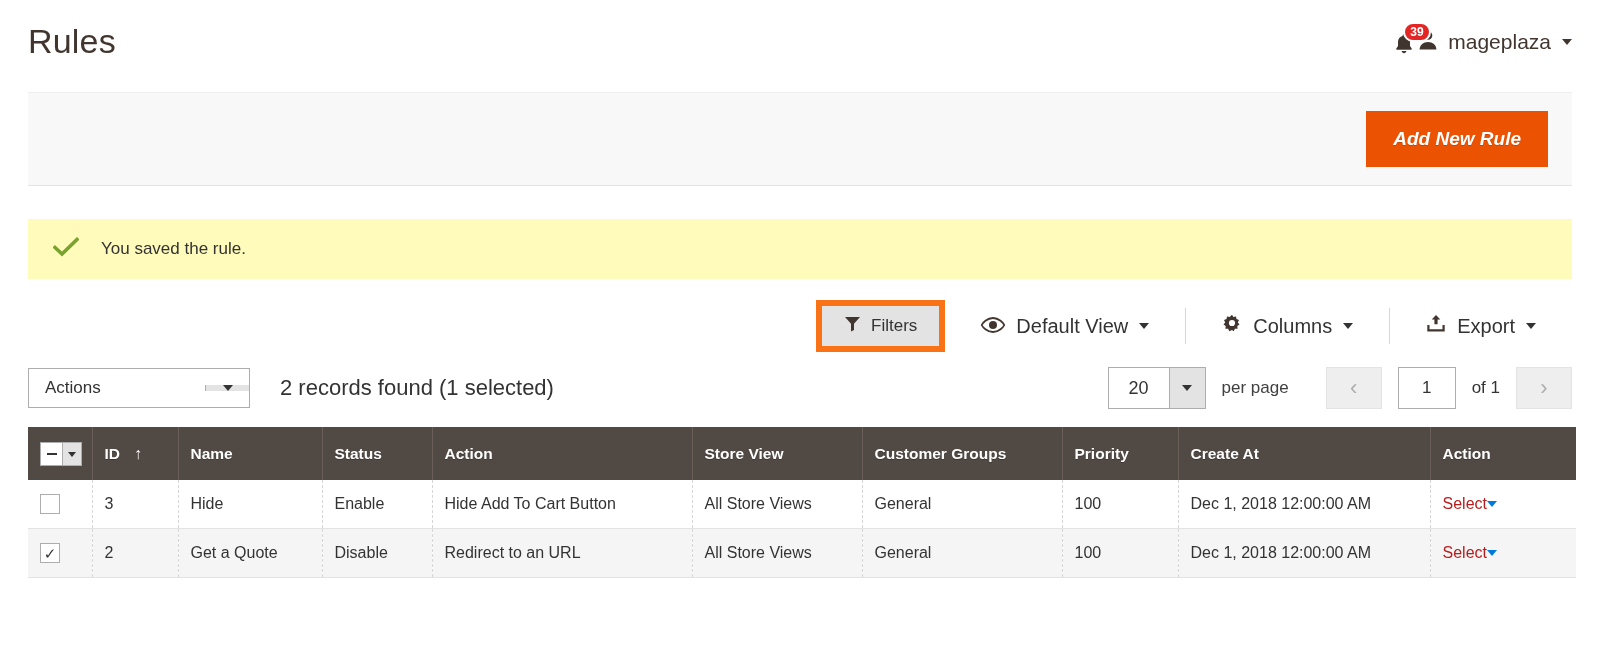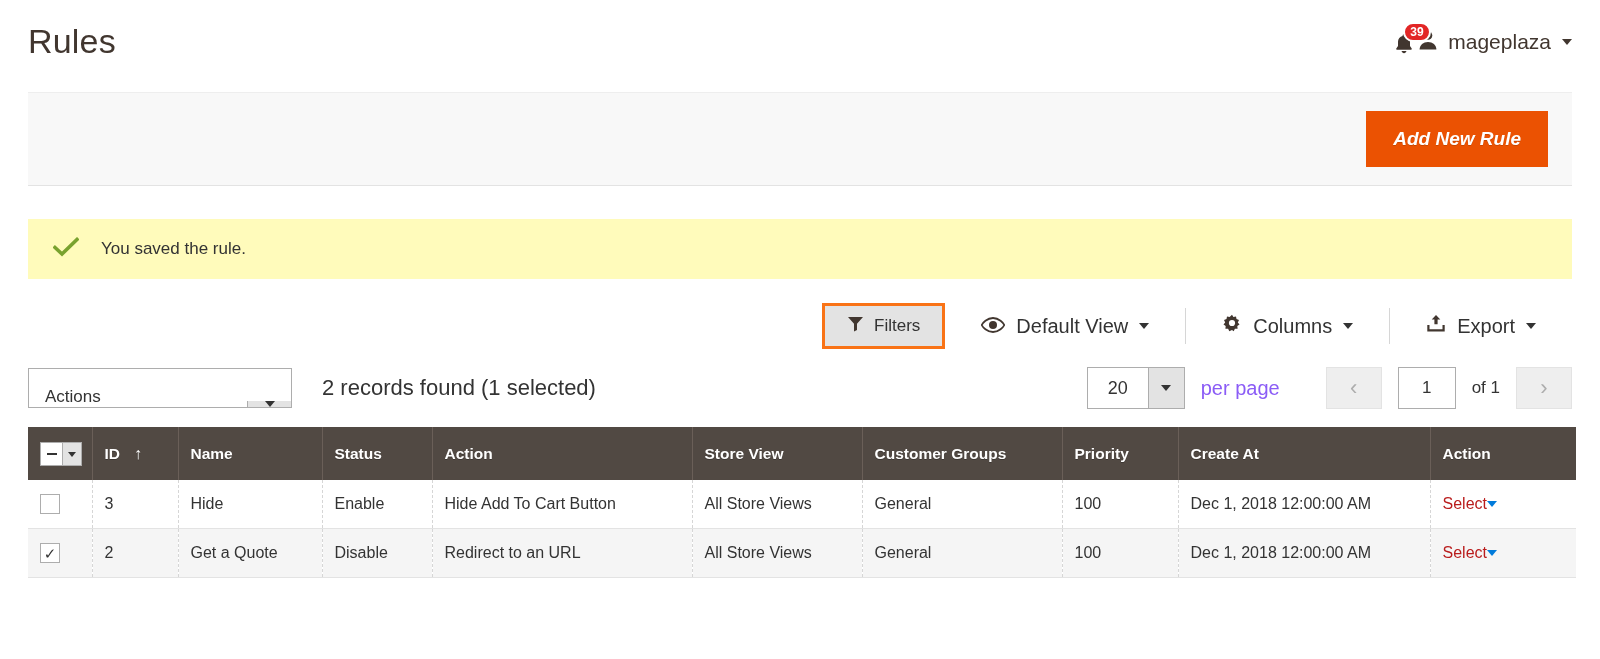--- a/index.html
+++ b/index.html
@@ -75,21 +75,21 @@
   .check-icon { flex: none; }
 
   
   .grid-toolbar {
     margin: 22px 28px 0 28px;
     height: 50px;
     display: flex; align-items: center; justify-content: flex-end;
   }
   .filters-btn {
     display: flex; align-items: center; gap: 10px;
-    background: #e3e3e3; border: 3px solid #f97316;
+    background: #e3e3e3; border: 6px solid #f97316;
     padding: 9px 22px; cursor: pointer;
     font-size: 17px; color: #333;
   }
   .tb-group {
     display: flex; align-items: center; gap: 11px;
     padding: 0 36px; cursor: pointer;
     font-size: 20px; color: #333; height: 36px;
   }
   .tb-sep { width: 1px; height: 36px; background: #d6d6d6; }
   .caret-sm {
@@ -98,23 +98,23 @@
   }
 
   
   .grid-controls {
     margin: 14px 28px 0 28px;
     height: 46px;
     display: flex; align-items: center; justify-content: space-between;
   }
   .left-controls { display: flex; align-items: center; gap: 30px; }
   .actions-select {
-    display: flex; align-items: flex-end;
+    display: flex; align-items: center;
     border: 1px solid #adadad; background: #ffffff;
-    height: 40px; width: 264px; cursor: pointer;
+    height: 40px; width: 222px; cursor: pointer;
   }
   .actions-label {
     flex: 1; display: flex; align-items: center;
     padding-left: 16px; font-size: 17px; color: #333;
   }
   .actions-arrow {
     width: 44px; background: #e3e3e3; border-left: 1px solid #adadad;
     display: flex; align-items: center; justify-content: center;
   }
   .records-found { font-size: 22px; color: #333; }
@@ -126,21 +126,21 @@
     height: 42px; width: 98px; cursor: pointer;
   }
   .per-page-value {
     flex: 1; display: flex; align-items: center; justify-content: center;
     font-size: 18px; color: #333; text-align: right;
   }
   .per-page-arrow {
     width: 36px; background: #e3e3e3; border-left: 1px solid #adadad;
     display: flex; align-items: center; justify-content: center;
   }
-  .per-page-label { font-size: 20px; color: #8b5cf6; margin-right: 30px; }
+  .per-page-label { font-size: 17px; color: #404040; margin-right: 21px; }
   .pager-btn {
     width: 56px; height: 42px; background: #eeeeee;
     border: 1px solid #e3e3e3;
     display: flex; align-items: center; justify-content: center;
     cursor: pointer; color: #adadad; font-size: 22px;
   }
   .page-input {
     width: 58px; height: 42px; border: 1px solid #adadad; background: #fff;
     text-align: center; font-size: 17px; color: #333;
     font-family: "Liberation Sans", sans-serif;

